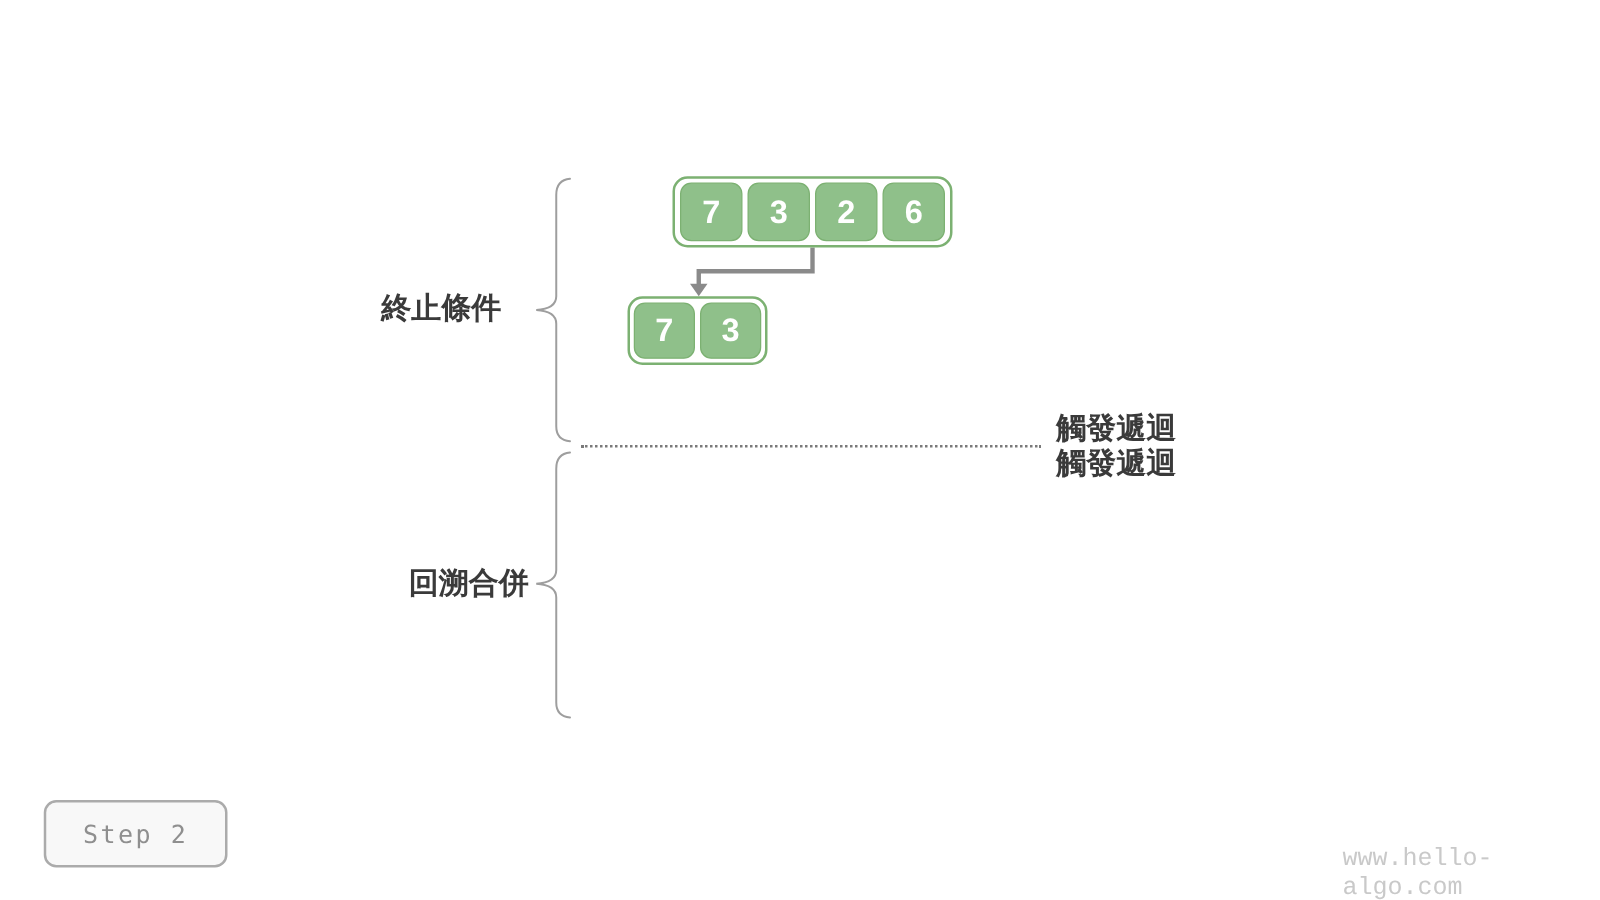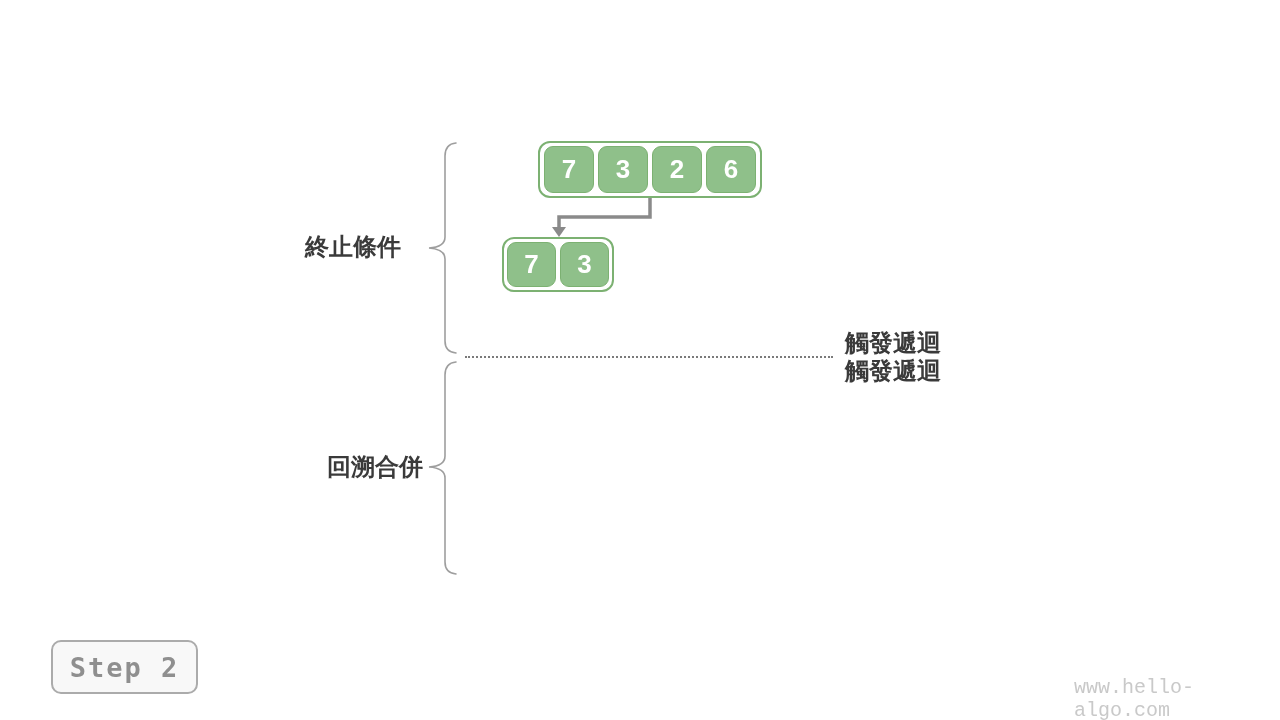--- a/index.html
+++ b/index.html
@@ -96,25 +96,24 @@
     width: 147px;
     height: 54px;
     box-sizing: border-box;
     border: 2px solid var(--step-border, #ABABAB);
     border-radius: 10px;
     background: var(--step-bg, #F8F8F8);
     display: flex;
     align-items: center;
     justify-content: center;
     font-family: "DejaVu Sans Mono", monospace;
-    font-weight: bold;
-    font-size: 27px;
+    font-weight: normal;
+    font-size: 20px;
     letter-spacing: 2px;
     color: var(--step-text, #8F8F8F);
-    margin-left: 16px;
   }
   #watermark {
     position: absolute;
     left: 1074px;
     top: 676px;
     font-family: Liberation Mono, monospace;
     font-size: 20px;
     color: var(--watermark-gray, #C9C9C9);
   }
 </style>

